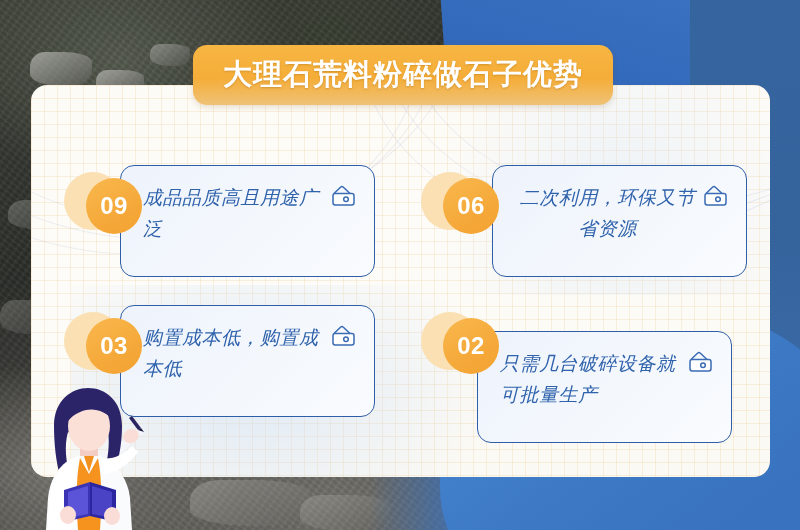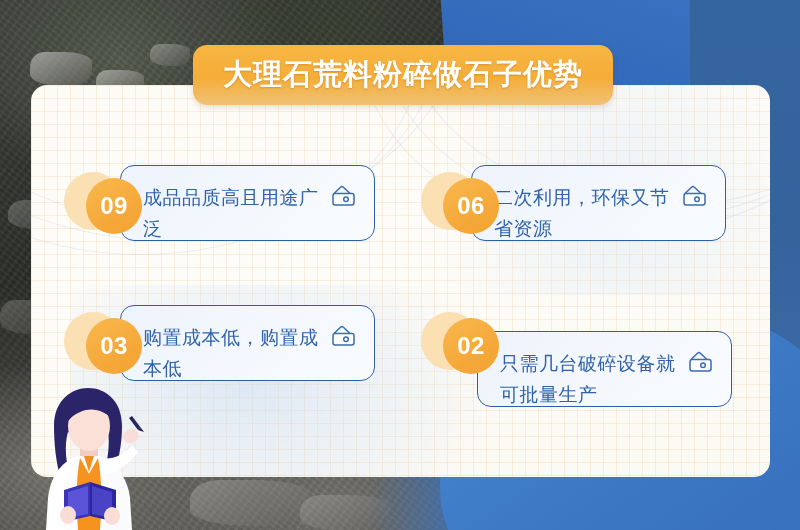--- a/index.html
+++ b/index.html
@@ -120,27 +120,28 @@
     font-size: 29px;
     font-weight: bold;
     letter-spacing: 1px;
     text-shadow: 0 1px 2px rgba(170,110,20,.45);
     white-space: nowrap;
   }
 
   
   .card {
     position: absolute;
-    width: 255px; height: 76px;
+    width: 255px; height: 112px;
     background: linear-gradient(135deg, #eef3fc 0%, #f4f8fd 55%, #f9fbfe 100%);
     border: 1.6px solid #2f5ea8;
     border-radius: 14px;
+    font-style: italic;
   }
   .card.c1 { left: 120px; top: 165px; }
-  .card.c2 { left: 471px; top: 165px; }
+  .card.c2 { left: 492px; top: 165px; text-align: center; }
   .card.c3 { left: 120px; top: 305px; }
   .card.c4 { left: 477px; top: 305px; margin-top: 26px; }
 
   .card-text {
     position: absolute;
     left: 22px; top: 16px;
     width: 185px;
     color: #2f62ab;
     font-size: 19px;
     line-height: 31px;

